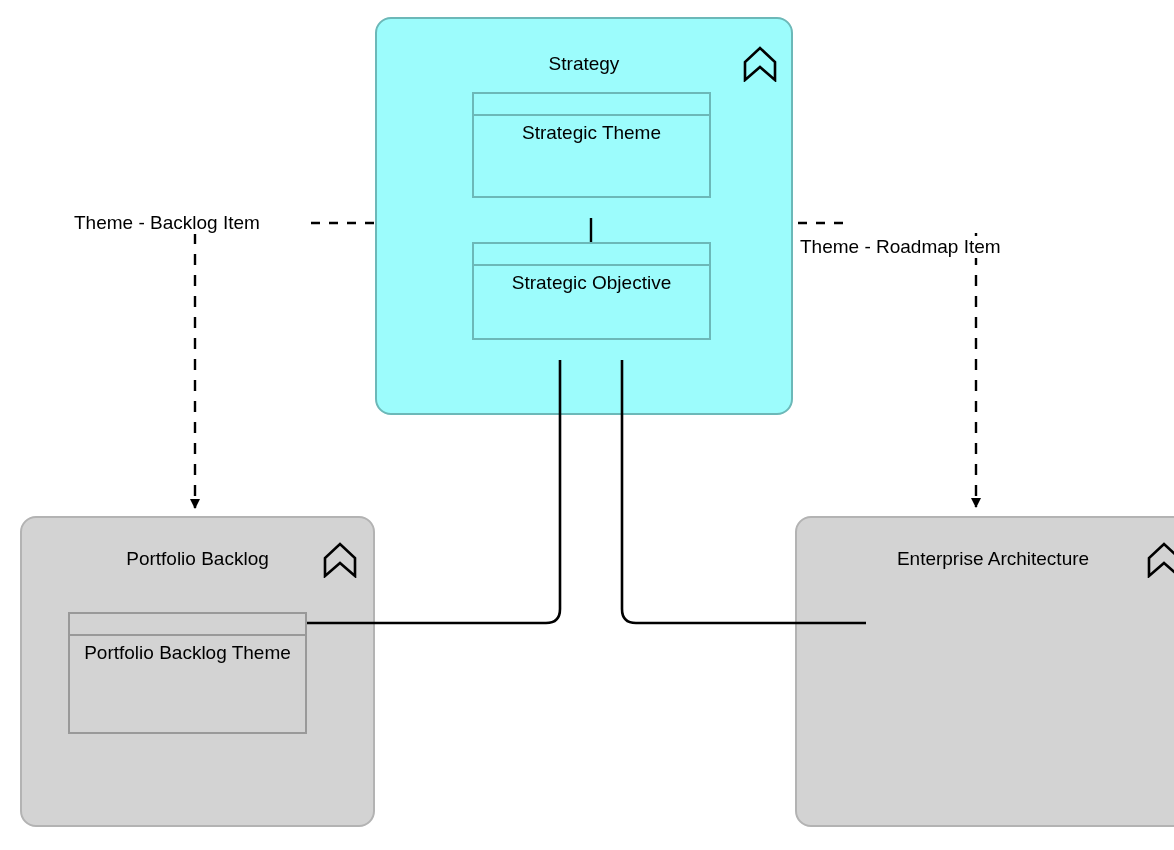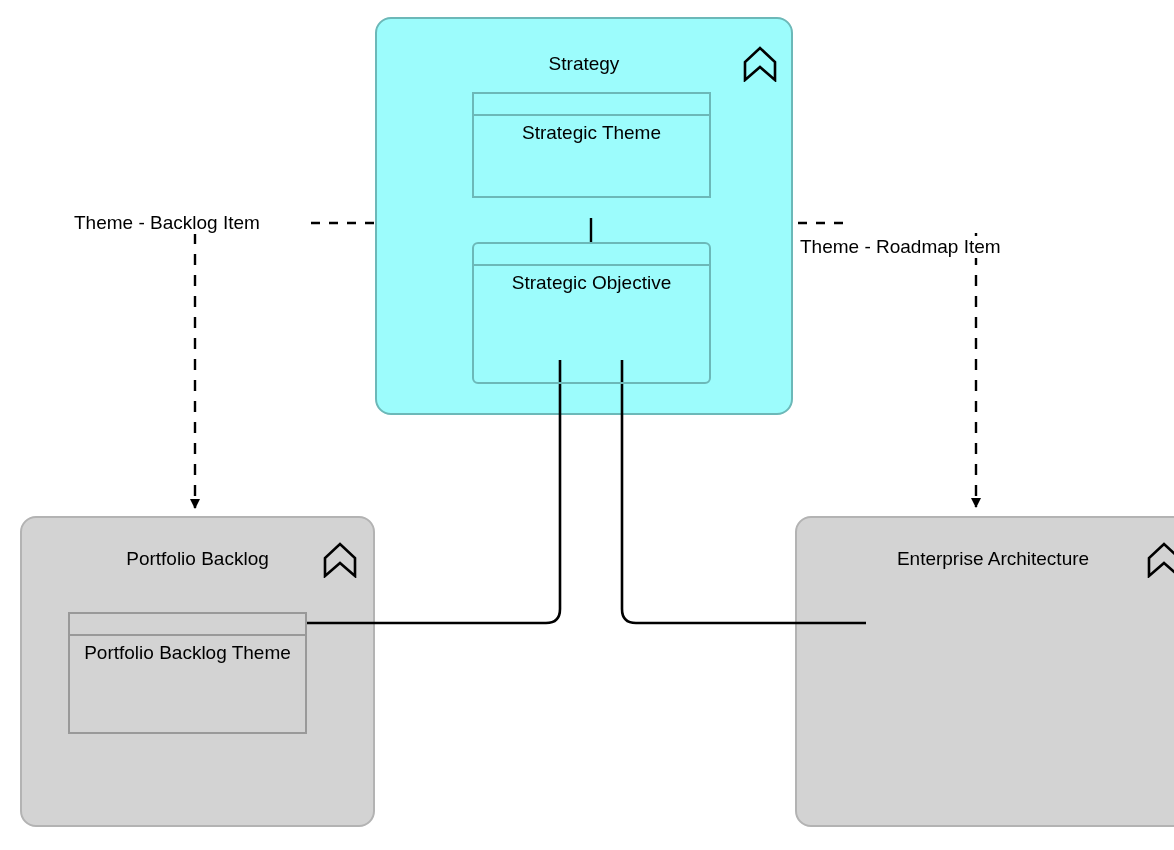--- a/index.html
+++ b/index.html
@@ -138,21 +138,21 @@
   </svg>
 
   <div class="edge-label" style="left:74px; top:212px;">Theme - Backlog Item</div>
   <div class="edge-label" style="left:800px; top:212px;margin-top:24px;">Theme - Roadmap Item</div>
 
   <div class="element" id="e-strategic-theme" style="left:472px; top:92px; width:239px; height:106px; border-color:#6cb8b8;">
     <div class="element-band" style="border-bottom-color:#6cb8b8;"></div>
     <div class="element-label">Strategic Theme</div>
   </div>
 
-  <div class="element" id="e-strategic-objective" style="left:472px; top:242px; width:239px; height:142px; border-color:#6cb8b8;border-radius:6px;">
+  <div class="element" id="e-strategic-objective" style="left:472px; top:242px; width:239px; height:98px; border-color:#6cb8b8;">
     <div class="element-band" style="border-bottom-color:#6cb8b8;"></div>
     <div class="element-label">Strategic Objective</div>
   </div>
 
   <div class="element" id="e-portfolio-backlog-item" style="left:68px; top:612px; width:239px; height:122px; border-color:#999999;">
     <div class="element-band" style="border-bottom-color:#999999;"></div>
     <div class="element-label">Portfolio Backlog Theme</div>
   </div>
 
 

